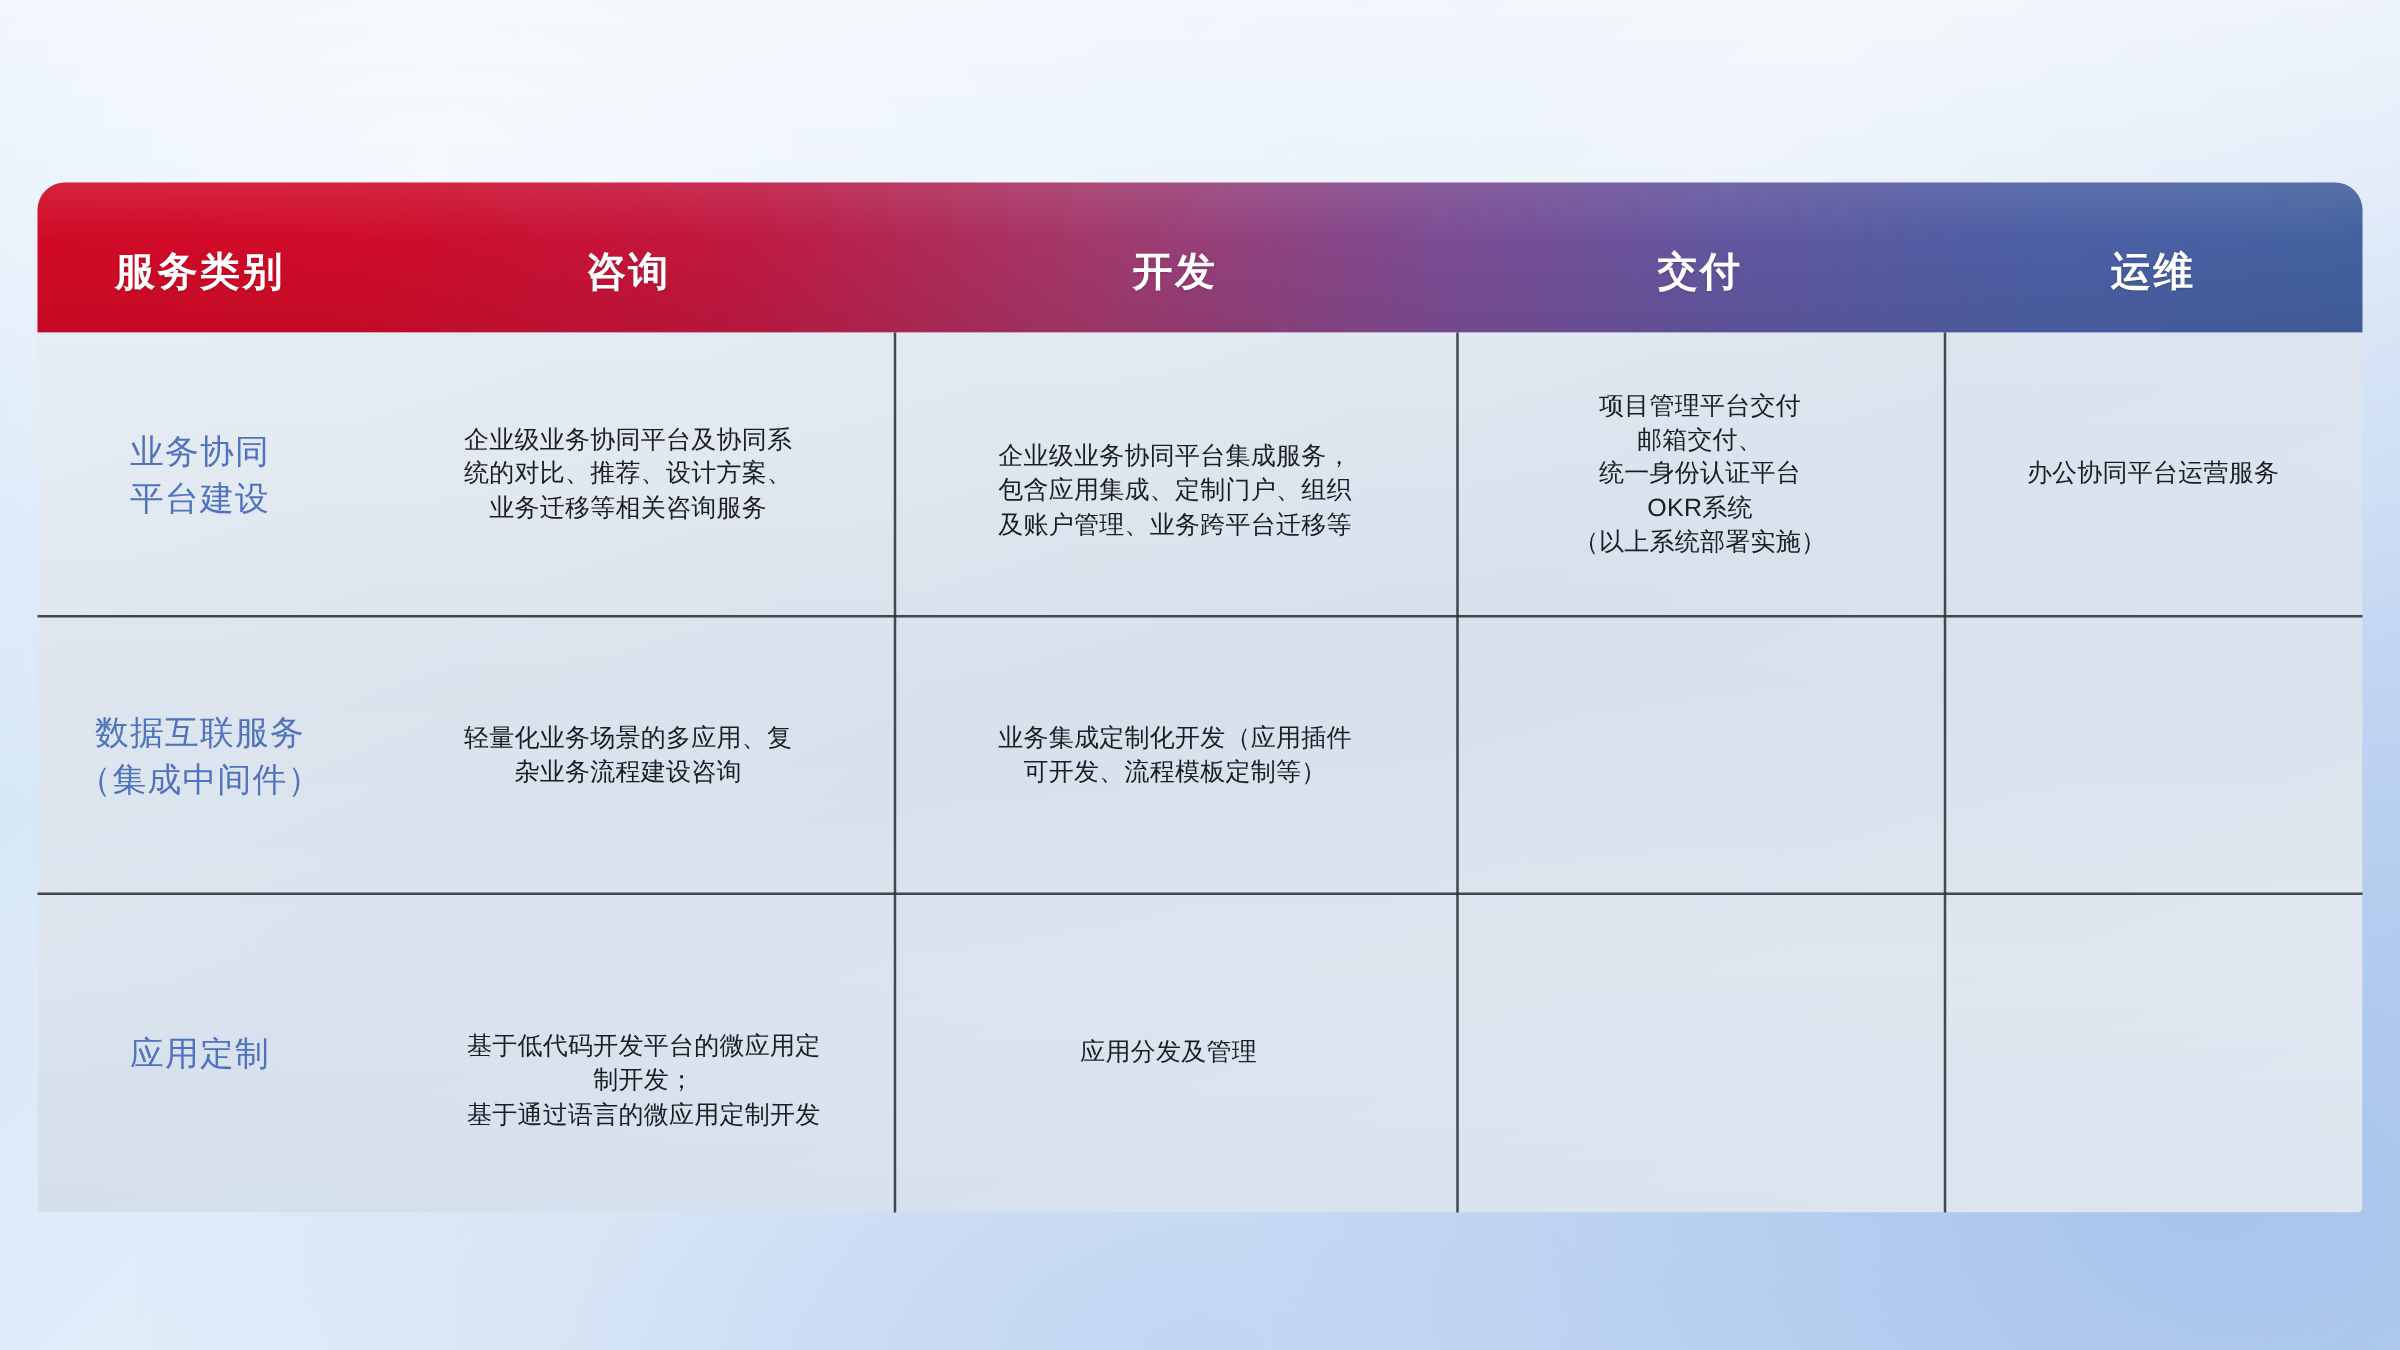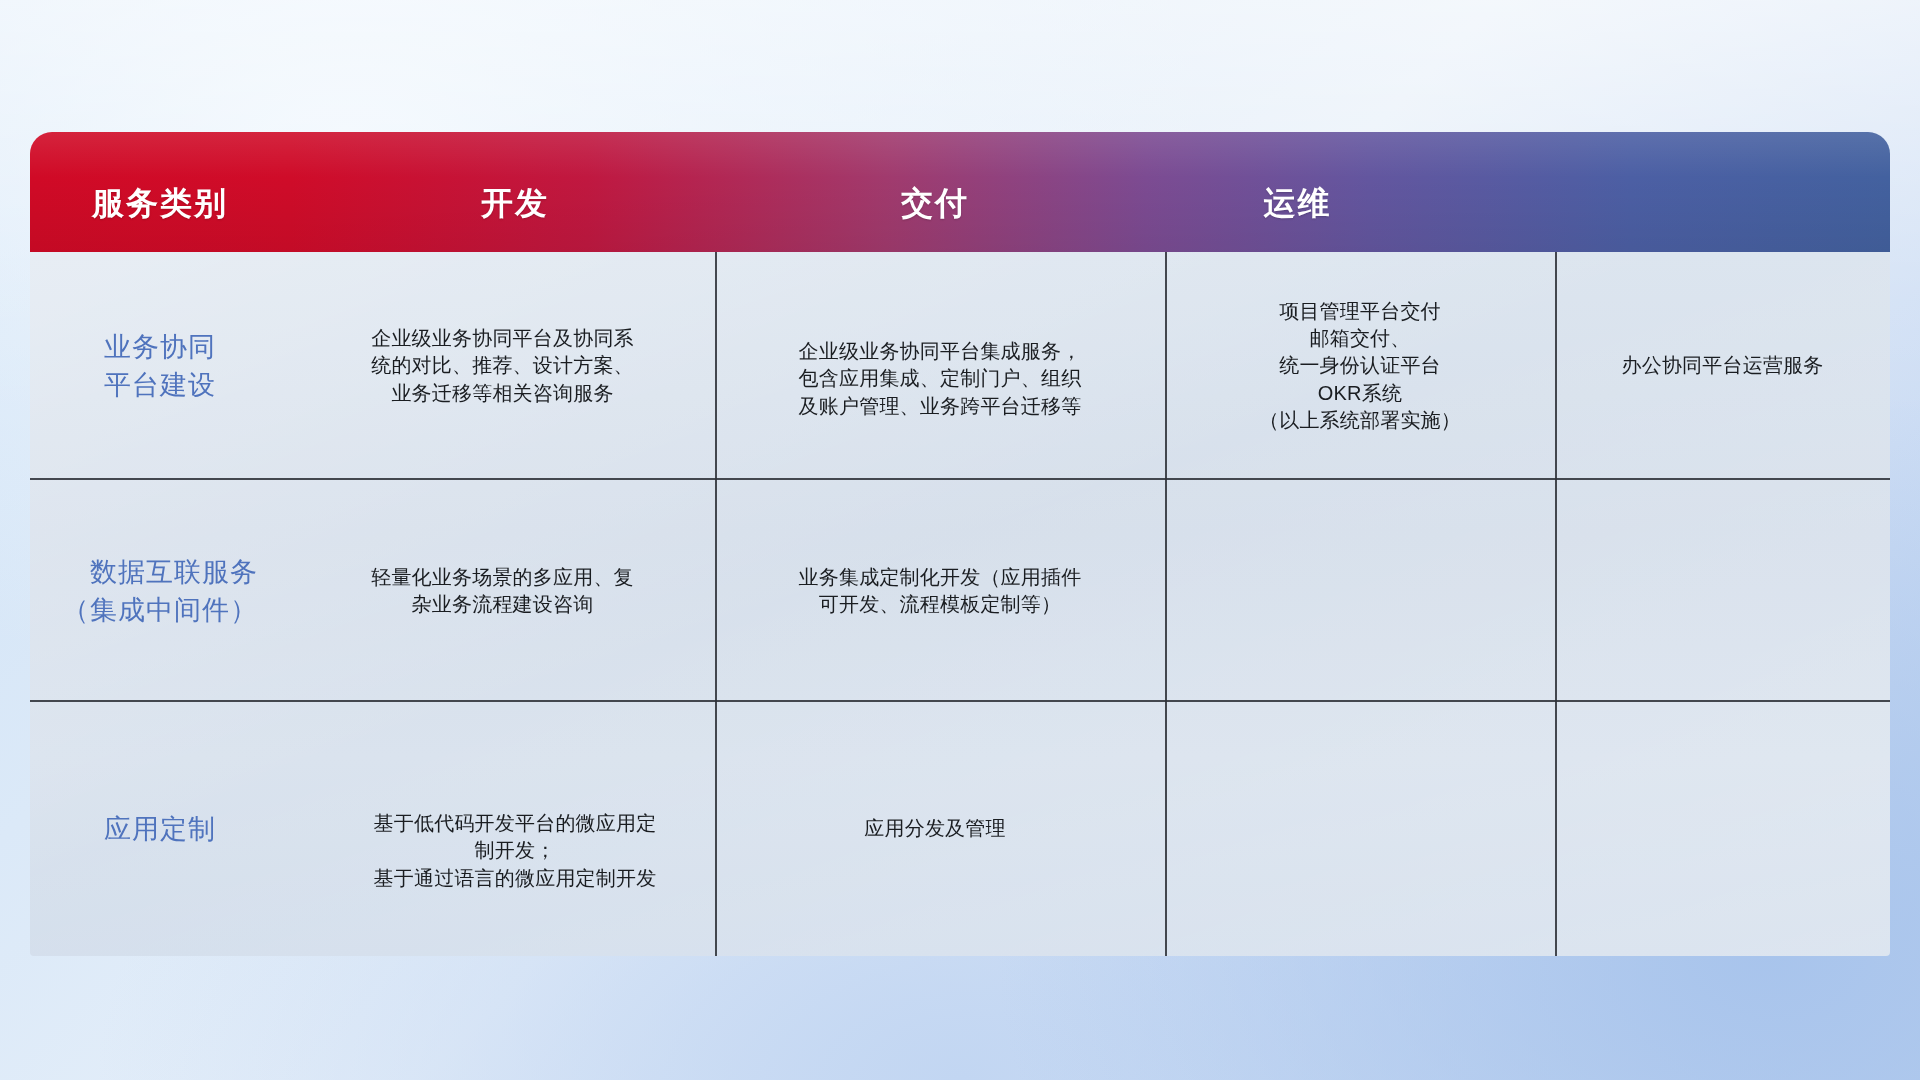--- a/index.html
+++ b/index.html
@@ -25,21 +25,21 @@
     position: absolute;
     left: 0; top: 0; right: 0;
     height: 420px;
     background: linear-gradient(180deg, rgba(255,255,255,0.55) 0%, rgba(255,255,255,0.10) 70%, rgba(255,255,255,0) 100%);
     pointer-events: none;
   }
 
   .table-wrap {
     position: absolute;
     left: 30px;
-    top: 132px;
+    top: 146px;
     width: 1860px;
     height: 824px;
   }
 
   
   .thead {
     position: relative;
     height: 120px;
     border-radius: 22px 22px 0 0;
     background: linear-gradient(90deg,
@@ -146,20 +146,21 @@
 </style>
 </head>
 <body>
 
 <div class="bg-wash"></div>
 
 <div class="table-wrap">
 
   <div class="thead">
     <div class="th c0">服务类别</div>
+    <div class="th c1">咨询</div>
     <div class="th c2">开发</div>
     <div class="th c3">交付</div>
     <div class="th c4">运维</div>
   </div>
 
   <div class="tbody">
 
     <div class="vline" style="left:685px;  height:704px;"></div>
     <div class="vline" style="left:1135px; height:704px;"></div>
     <div class="vline" style="left:1525px; height:704px;"></div>
@@ -187,21 +188,21 @@
 （以上系统部署实施）</div>
       </div>
       <div class="td c4">
         <div class="cell-text" style="white-space:pre-line;">办公协同平台运营服务</div>
       </div>
       <div class="hline" style="top:226px;"></div>
     </div>
 
     <div class="trow r2">
       <div class="td c0">
-        <div class="cat-label" style="white-space:pre-line;text-align:right;">数据互联服务
+        <div class="cat-label" style="white-space:pre-line;">数据互联服务
 （集成中间件）</div>
       </div>
       <div class="td c1">
         <div class="cell-text" style="white-space:pre-line;">轻量化业务场景的多应用、复
 杂业务流程建设咨询</div>
       </div>
       <div class="td c2">
         <div class="cell-text" style="white-space:pre-line;">业务集成定制化开发（应用插件
 可开发、流程模板定制等）</div>
       </div>

